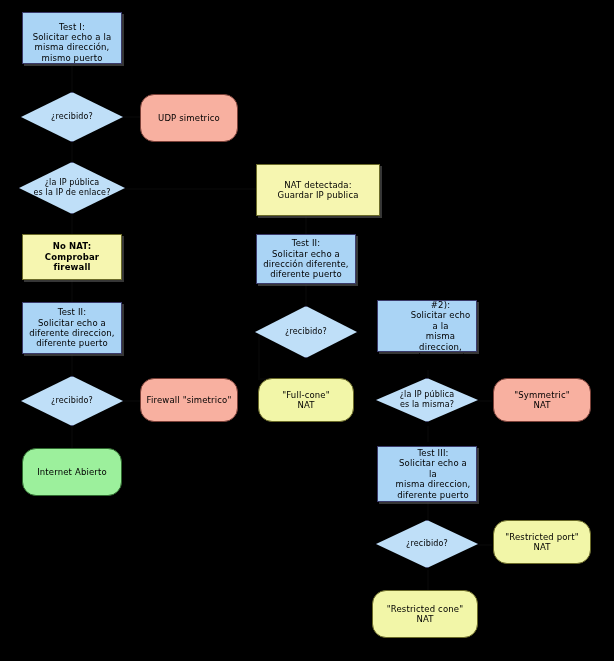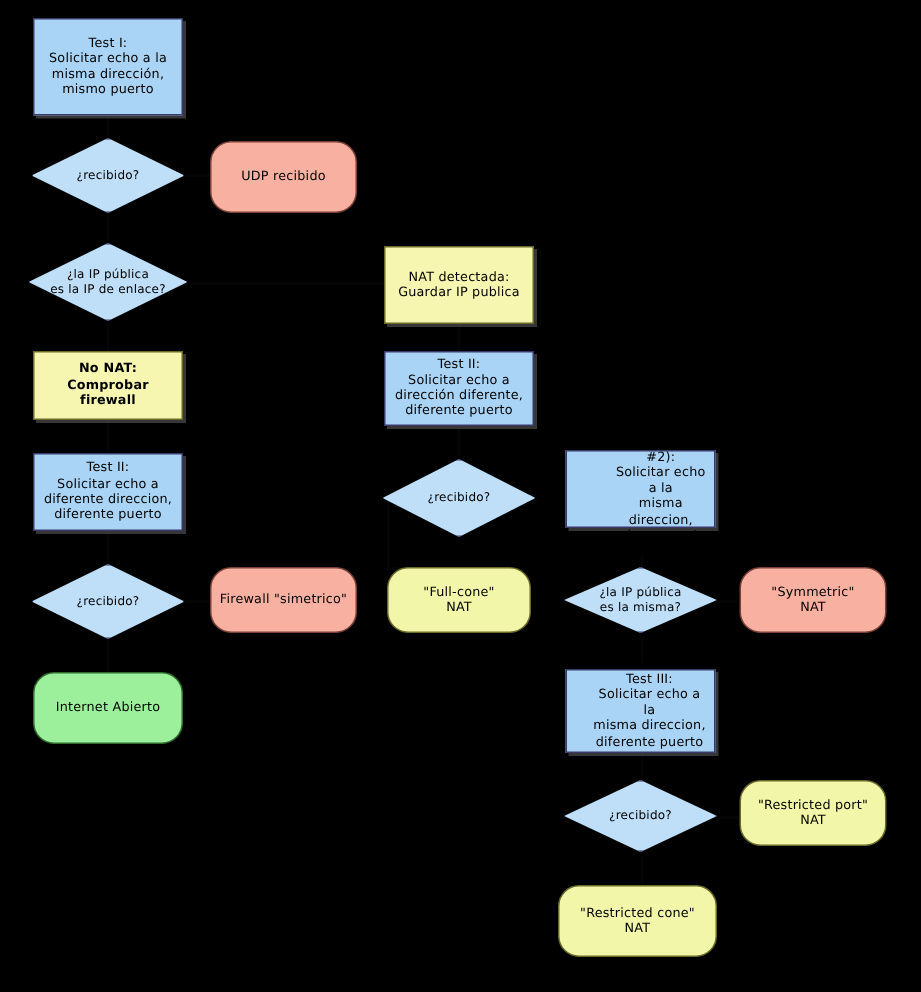--- a/index.html
+++ b/index.html
@@ -92,43 +92,43 @@
   <div class="edge" style="left:258px; top:332px; width:2px;  height:46px;"></div>
   <div class="edge" style="left:258px; top:378px; width:48px; height:2px;"></div>
   <div class="edge" style="left:356px; top:332px; width:2px;  height:2px;"></div>
   <div class="edge" style="left:427px; top:370px; width:2px;  height:10px;"></div>
   <div class="edge" style="left:478px; top:400px; width:14px; height:2px;"></div>
   <div class="edge" style="left:427px; top:426px; width:2px;  height:16px;"></div>
   <div class="edge" style="left:427px; top:502px; width:2px;  height:18px;"></div>
   <div class="edge" style="left:478px; top:544px; width:14px; height:2px;"></div>
   <div class="edge" style="left:427px; top:570px; width:2px;  height:20px;"></div>
 
-  <div class="node n-process" style="left:22px; top:12px; width:100px; height:65px;">
+  <div class="node n-process" style="left:22px; top:12px; width:100px; height:52px;align-items:flex-end;">
     <span class="label">Test I:
 Solicitar echo a la
 misma dirección,
 mismo puerto</span>
   </div>
 
   <div class="node n-decision" style="left:21px; top:92px; width:102px; height:50px;">
     <div class="dia"></div>
     <span class="label">¿recibido?</span>
   </div>
 
   <div class="node n-term red" style="left:140px; top:94px; width:98px; height:48px;">
-    <span class="label">UDP recibido</span>
+    <span class="label">UDP simetrico</span>
   </div>
 
   <div class="node n-decision" style="left:19px; top:162px; width:106px; height:52px;">
     <div class="dia"></div>
     <span class="label">¿la IP pública
 es la IP de enlace?</span>
   </div>
 
-  <div class="node n-store" style="left:256px; top:164px; width:100px; height:52px;">
+  <div class="node n-store" style="left:256px; top:164px; width:124px; height:52px;">
     <span class="label">NAT detectada:
 Guardar IP publica</span>
   </div>
 
   <div class="node n-store" style="left:22px; top:234px; width:100px; height:46px;font-weight:bold;">
     <span class="label">No NAT:
 Comprobar firewall</span>
   </div>
 
   <div class="node n-process" style="left:256px; top:234px; width:100px; height:50px;">

